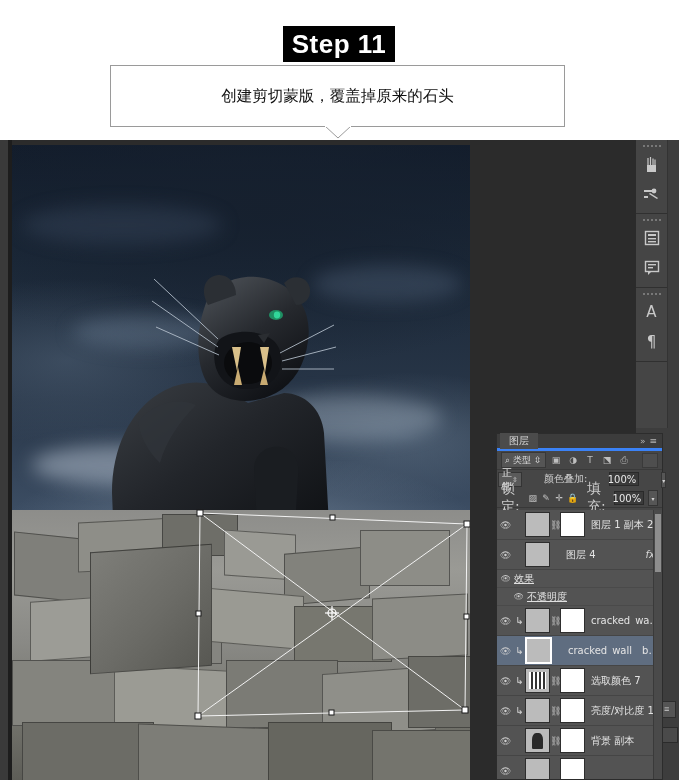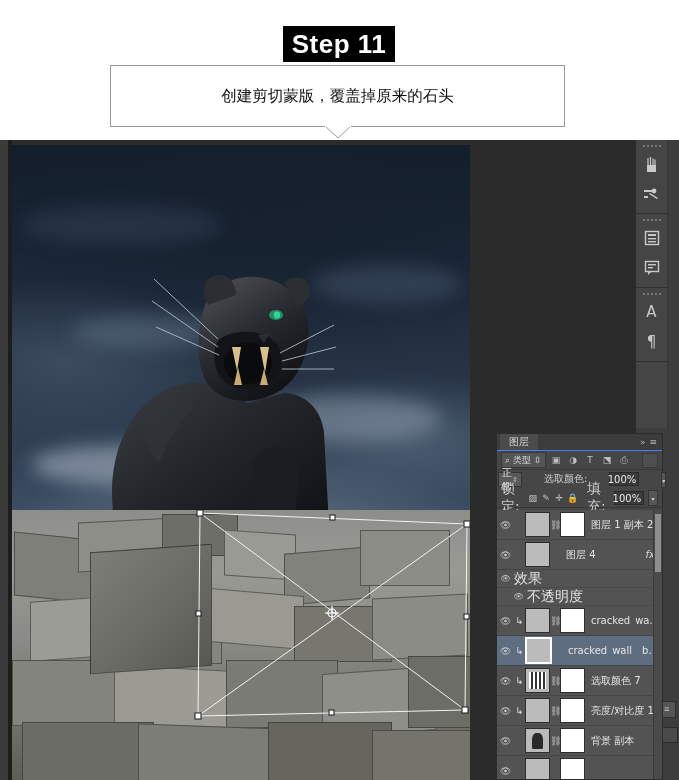--- a/index.html
+++ b/index.html
@@ -96,21 +96,21 @@
   
   #rail .strip{position:absolute;left:31px;top:0;width:12px;height:288px;background:#3d3d3d;
     border-left:1px solid #333;}
 
   
   #layers{
     position:absolute;left:496px;top:293px;width:167px;height:347px;
     background:#464646;border:1px solid #2c2c2c;box-sizing:border-box;
     font-family:"DejaVu Sans","Liberation Sans",sans-serif;color:#d0d0d0;
   }
-  #lp-tabbar{height:17px;background:#3c3c3c;border-bottom:1px solid #3b82f6;
+  #lp-tabbar{height:17px;background:#3c3c3c;border-bottom:3px solid #3b82f6;
     display:flex;align-items:center;padding:0 3px;box-sizing:border-box;}
   #lp-tab{background:#4b4b4b;height:16px;padding:0 9px;display:flex;align-items:center;
     font-size:10px;color:#d8d8d8;}
   #lp-tabbar .sp{flex:1;}
   #lp-tabbar .ctl{color:#b5b5b5;font-size:9px;padding:0 2px;}
 
   #lp-filter{height:19px;background:#464646;border-bottom:1px solid #3a3a3a;
     display:flex;align-items:center;gap:4px;padding:0 4px;box-sizing:border-box;}
   #lp-filter .kind{display:flex;align-items:center;gap:3px;background:#555;border:1px solid #383838;
     height:14px;padding:0 3px;font-size:9px;color:#dcdcdc;}
@@ -148,21 +148,21 @@
     position:relative;overflow:hidden;}
   .lrow.sel .thumb{border:2px solid #ffffff;}
   .lrow .lnk{width:10px;flex:0 0 10px;text-align:center;color:#cfcfcf;font-size:9px;}
   .lrow .mask{width:23px;height:23px;border:1px solid #2e2e2e;flex:0 0 23px;background:#fff;
     position:relative;overflow:hidden;}
   .lrow .nm{font-size:10px;color:#e4e4e4;padding-left:6px;white-space:nowrap;overflow:hidden;
     text-overflow:ellipsis;flex:1;}
   .lrow .fx{font-size:10px;color:#d8d8d8;font-style:italic;padding-right:7px;}
   .subrow{height:17px;display:flex;align-items:center;background:#535353;border-bottom:1px solid #4a4a4a;}
   .subrow .eye{width:17px;text-align:center;color:#cfcfcf;font-size:8px;flex:0 0 17px;}
-  .subrow .nm{font-size:14px;color:#e0e0e0;}
+  .subrow .nm{font-size:10px;color:#e0e0e0;text-decoration:underline;}
   .subrow.ind2 .eye{padding-left:13px;}
 
   
   .th-checker{background-image:
       linear-gradient(45deg,#c9c9c9 25%,transparent 25%,transparent 75%,#c9c9c9 75%),
       linear-gradient(45deg,#c9c9c9 25%,#fff 25%,#fff 75%,#c9c9c9 75%);
     background-size:6px 6px;background-position:0 0,3px 3px;background-color:#fff;}
   .th-sky{background:linear-gradient(to bottom,#8fa4bb 0%,#c3cfdc 55%,#7e7d76 56%,#6d6d66 100%);}
   .th-mask{background:#000;}
   .th-mask .w{position:absolute;left:10%;bottom:0;width:80%;height:45%;background:#fff;
@@ -437,21 +437,21 @@
       <div class="fico">⎙</div>
       <div style="flex:1"></div>
       <div class="toggle"></div>
     </div>
 
     <div id="lp-blend">
       <div class="combo" id="blend-combo">
         <span>正常</span>
         <span class="arr">⇳</span>
       </div>
-      <div class="lbl">选取颜色:</div>
+      <div class="lbl">颜色叠加:</div>
       <div class="numbox">100%</div>
       <div class="spin">▾</div>
     </div>
 
     <div id="lp-lock">
       <div class="lbl">锁定:</div>
       <div class="li">▨</div>
       <div class="li">✎</div>
       <div class="li">✛</div>
       <div class="li">🔒</div>

